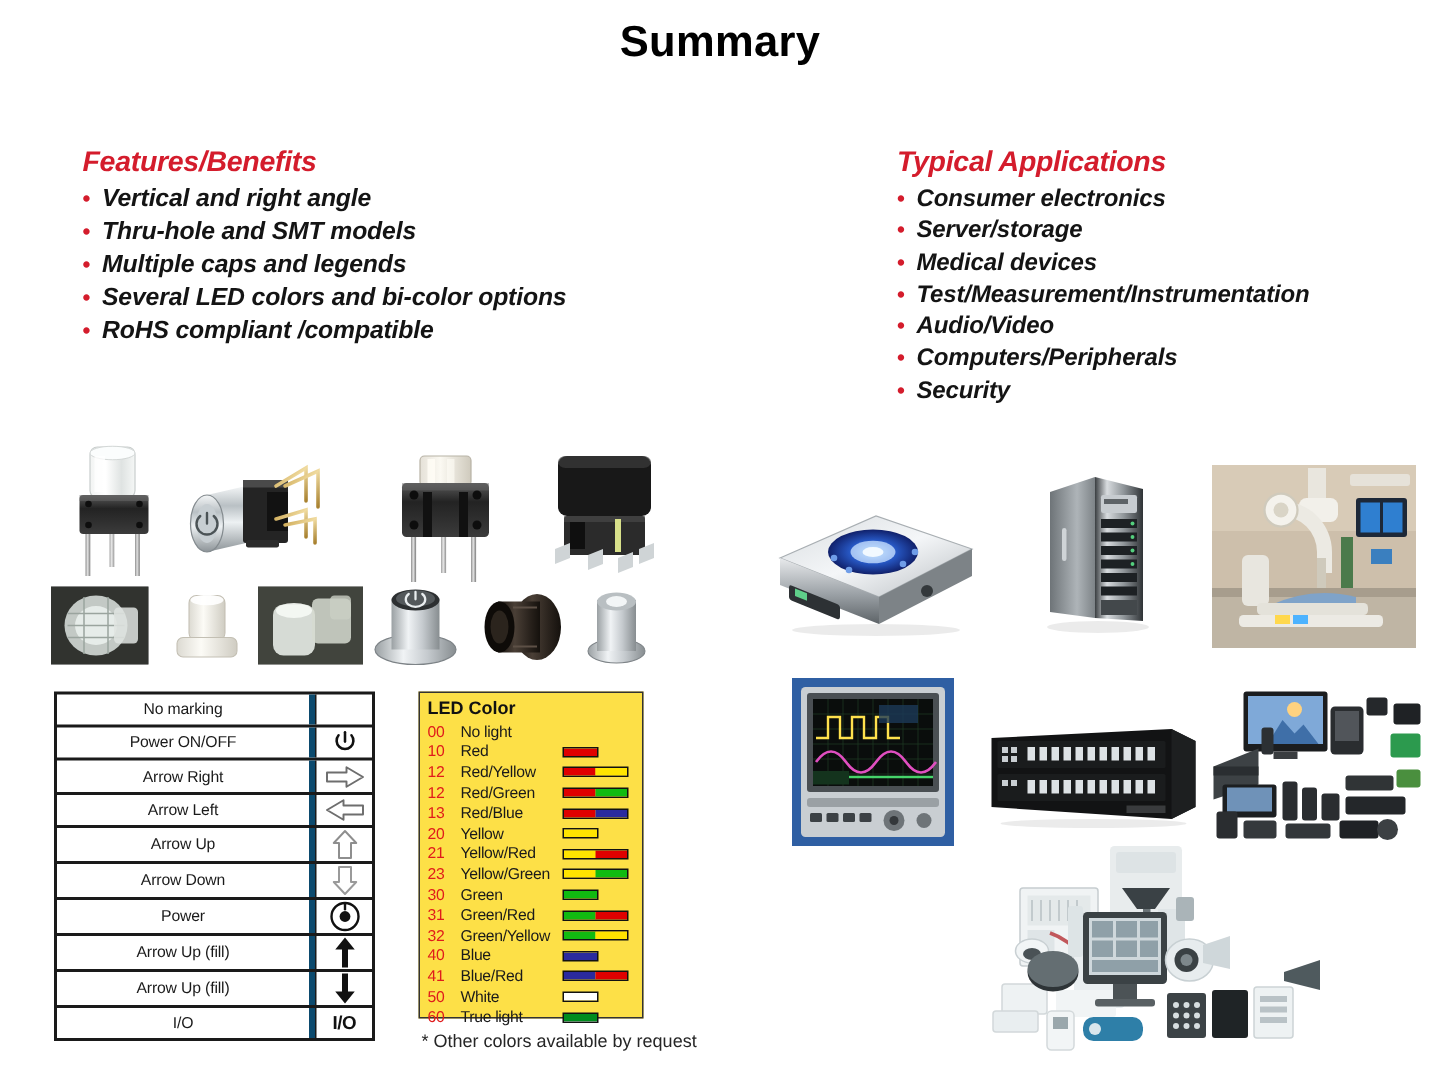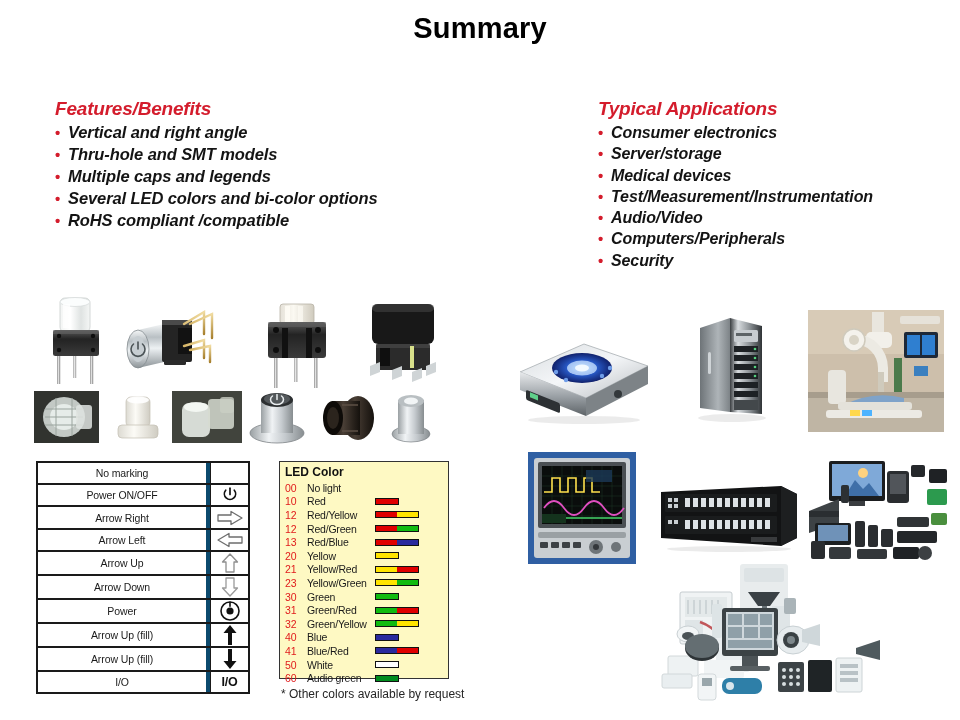--- a/index.html
+++ b/index.html
@@ -65,22 +65,22 @@
   .mk-icon {
     flex: 0 0 38px; display: flex; align-items: center; justify-content: center;
     border-left: 1px solid #1a1a1a;
   }
   .mk-icon svg { display: block; }
   .mk-io { font-size: 12.5px; font-weight: bold; color: #111; letter-spacing: -.3px; }
 
   
   #led-table {
     position: absolute; left: 279px; top: 461px;
-    width: 170px; height: 218px;
-    border: 1.5px solid #333; background: #fef9c3;
+    width: 150px; height: 218px;
+    border: 1.5px solid #333; background: #fde047;
     padding: 3px 4px 0 5px;
   }
   #led-title { font-size: 12px; font-weight: bold; color: #111; line-height: 1.25; margin-bottom: 1px; }
   .led-row { display: flex; align-items: center; height: 13.6px; }
   .led-code {
     flex: 0 0 22px; font-size: 10.5px; color: #e01b1b; letter-spacing: -.2px;
   }
   .led-name {
     flex: 0 0 68px; font-size: 10.5px; color: #1a1a1a; letter-spacing: -.2px; white-space: nowrap;
   }
@@ -563,21 +563,21 @@
           <div class="led-code">50</div>
           <div class="led-name">White</div>
           <div class="led-swatch-wrap">
             <div class="led-swatch" style="width: 24px;">
               <span style="background: rgb(255, 255, 255); width: 100%;"></span>
             </div>
           </div>
         </div>
         <div class="led-row">
           <div class="led-code">60</div>
-          <div class="led-name">Audio green</div>
+          <div class="led-name">True light</div>
           <div class="led-swatch-wrap">
             <div class="led-swatch" style="width: 24px;">
               <span style="background: rgb(0, 140, 30); width: 100%;"></span>
             </div>
           </div>
         </div>
       </div>
   </div>
   <div id="led-note">* Other colors available by request</div>
 

